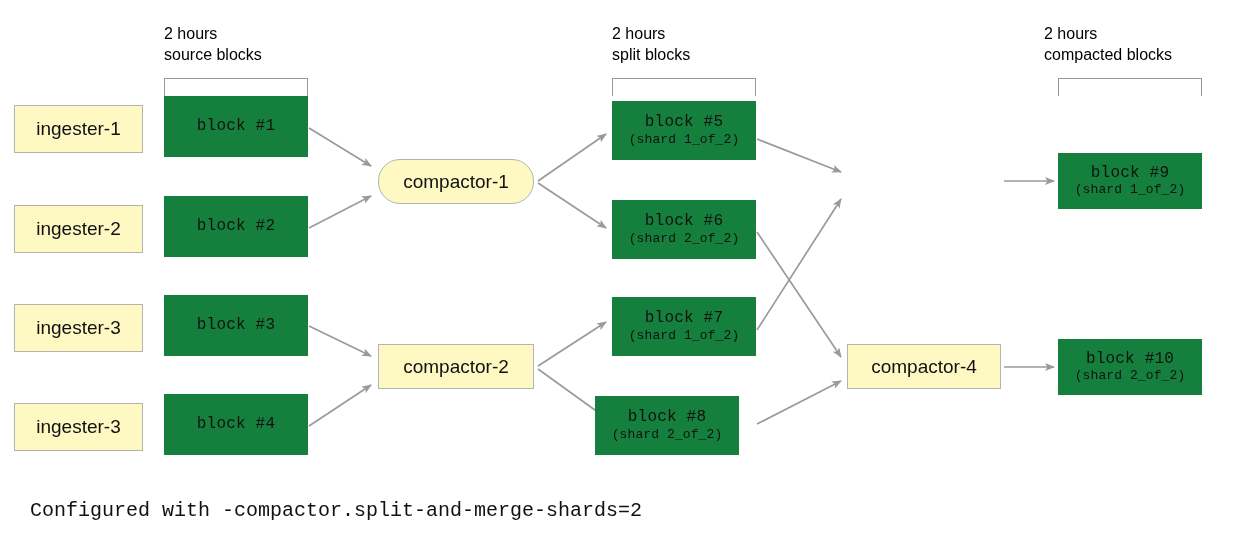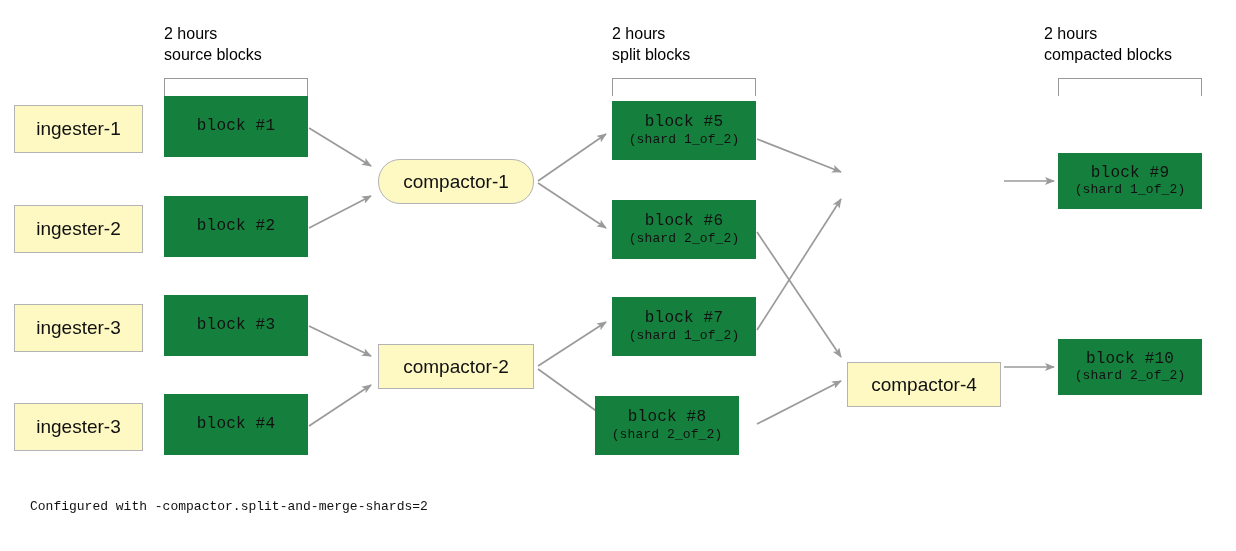--- a/index.html
+++ b/index.html
@@ -82,21 +82,21 @@
     position: absolute;
     box-sizing: border-box;
     border: 1px solid #999999;
     border-bottom: none;
     background: transparent;
   }
   
   .footnote {
     position: absolute;
     font-family: "Liberation Mono", monospace;
-    font-size: 13px;
+    font-size: 20px;
     color: #111111;
     white-space: nowrap;
   }
 </style>
 </head>
 <body>
 
 <div id="canvas">
 
   <svg id="arrows" viewBox="0 0 1236 551" width="1236" height="551" xmlns="http://www.w3.org/2000/svg">
@@ -189,21 +189,21 @@
   </div>
   <div class="node block" style="left:612px; top:297px; width:144px; height:59px;">
     <span class="block-title">block #7</span>
     <span class="block-sub">(shard 1_of_2)</span>
   </div>
   <div class="node block" style="left:595px; top:396px; width:144px; height:59px;">
     <span class="block-title">block #8</span>
     <span class="block-sub">(shard 2_of_2)</span>
   </div>
 
-  <div class="node process" style="left:847px; top:344px; width:154px; height:45px;margin-top:18px;">
+  <div class="node process" style="left:847px; top:344px; width:154px; height:45px;">
     <span>compactor-4</span>
   </div>
 
   <div class="node block" style="left:1058px; top:153px; width:144px; height:56px;">
     <span class="block-title">block #9</span>
     <span class="block-sub">(shard 1_of_2)</span>
   </div>
   <div class="node block" style="left:1058px; top:339px; width:144px; height:56px;">
     <span class="block-title">block #10</span>
     <span class="block-sub">(shard 2_of_2)</span>

